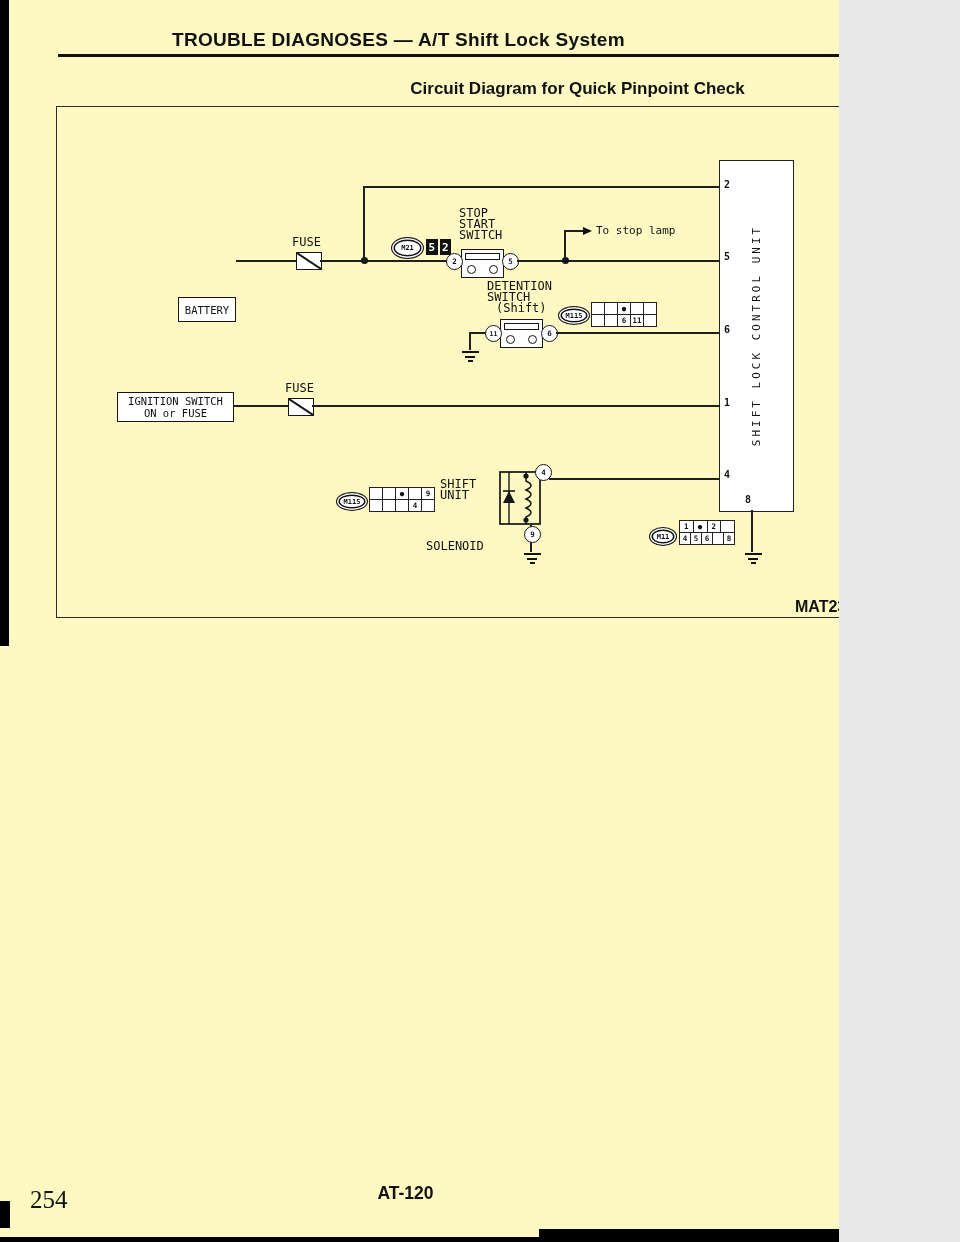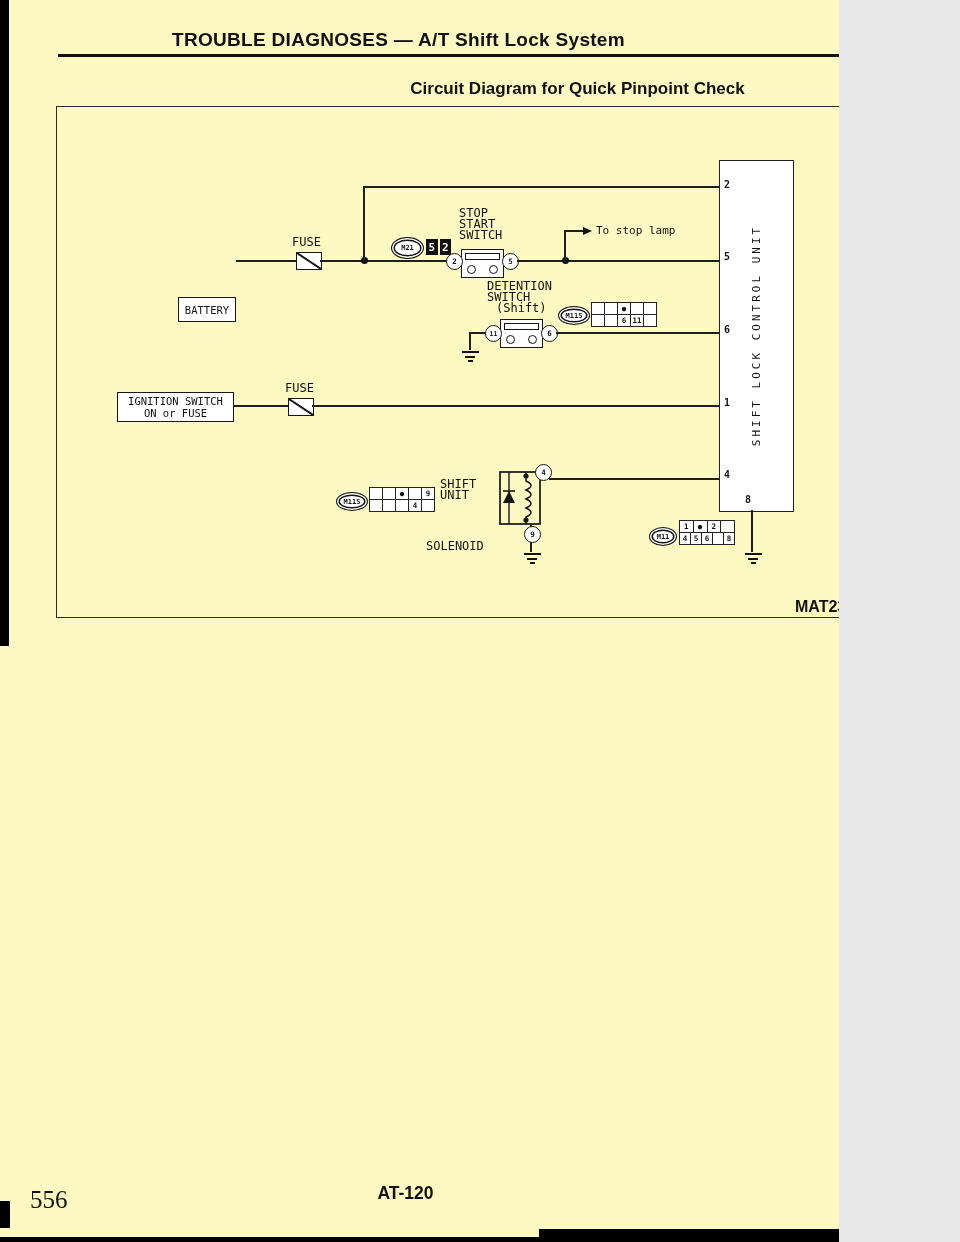--- a/index.html
+++ b/index.html
@@ -259,17 +259,17 @@
         <div class="grid-cell">5</div>
         <div class="grid-cell">6</div>
         <div class="grid-cell"></div>
         <div class="grid-cell">8</div>
       </div>
     </div>
 
   <div class="mat" style="left:795px;top:598px;width:55px;text-align:right;">MAT236A</div>
 
   <div class="atcode">AT-120</div>
-  <div class="pnum">556</div>
+  <div class="pnum">254</div>
   <div class="blk" style="left:0;top:1237px;width:960px;height:5px;"></div>
   <div class="blk" style="left:539px;top:1229px;width:421px;height:13px;"></div>
 
 </div>
 
 </body></html>

